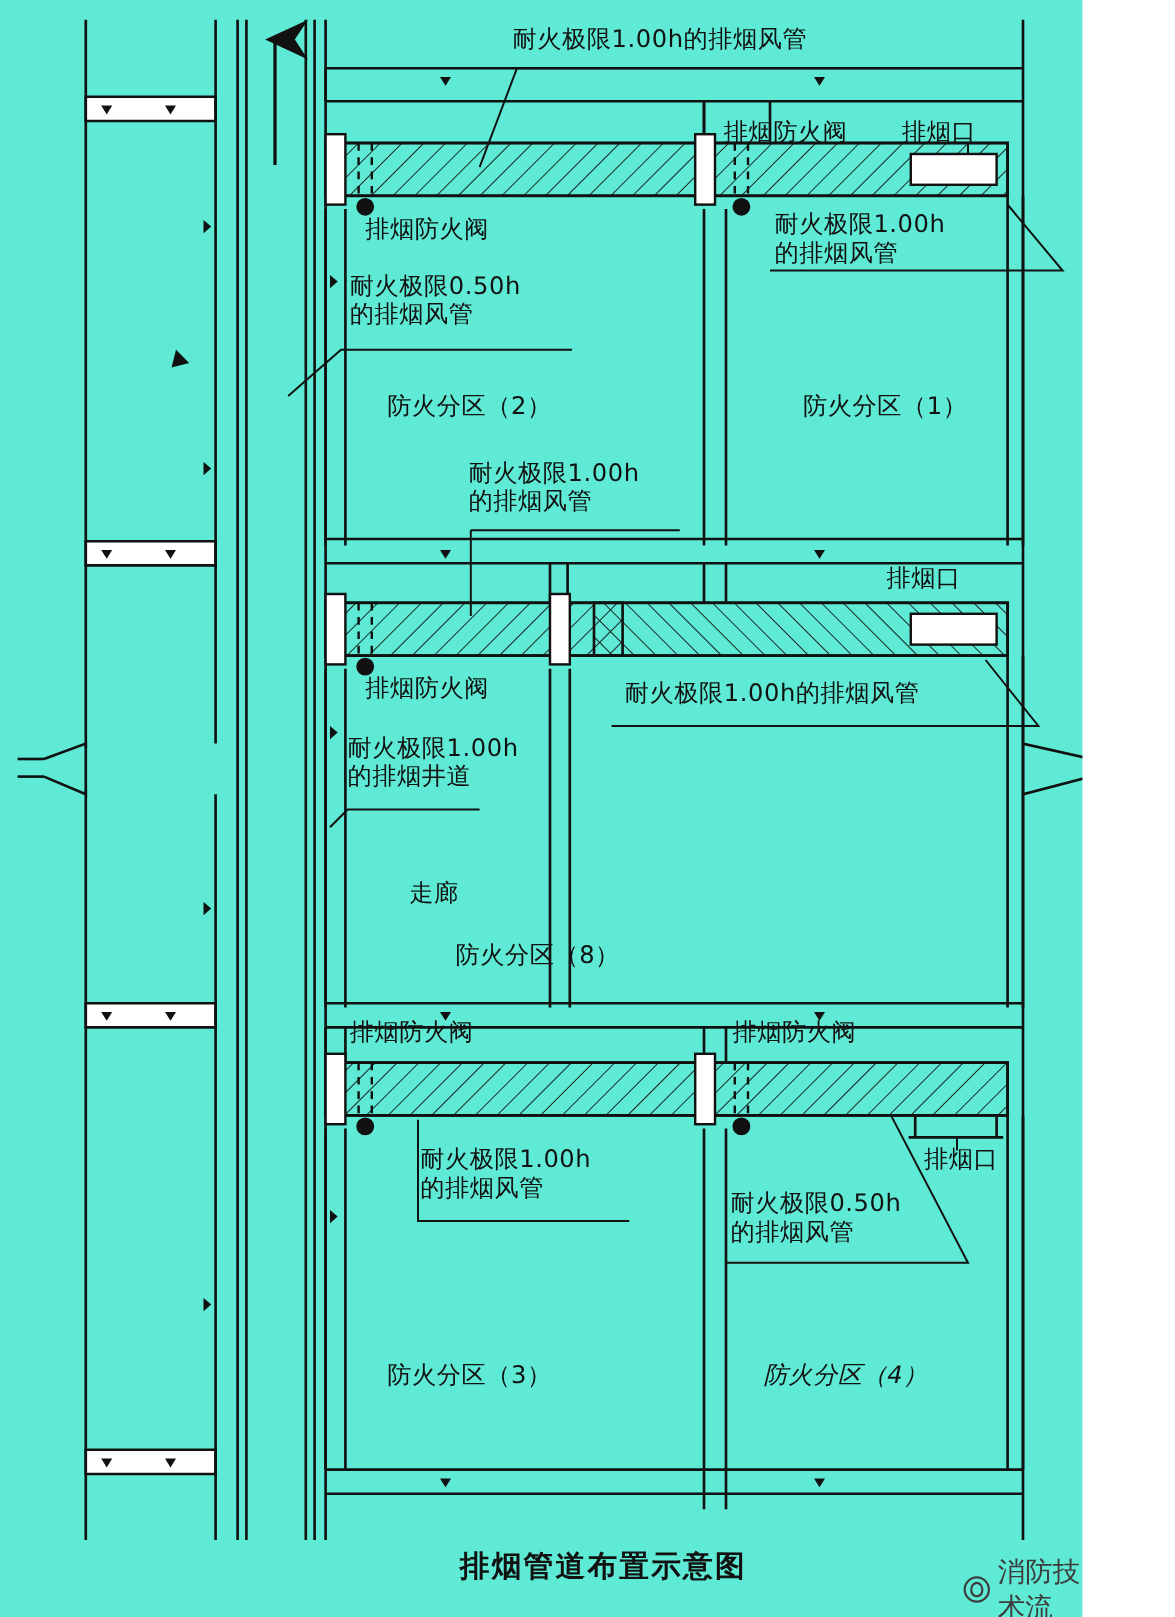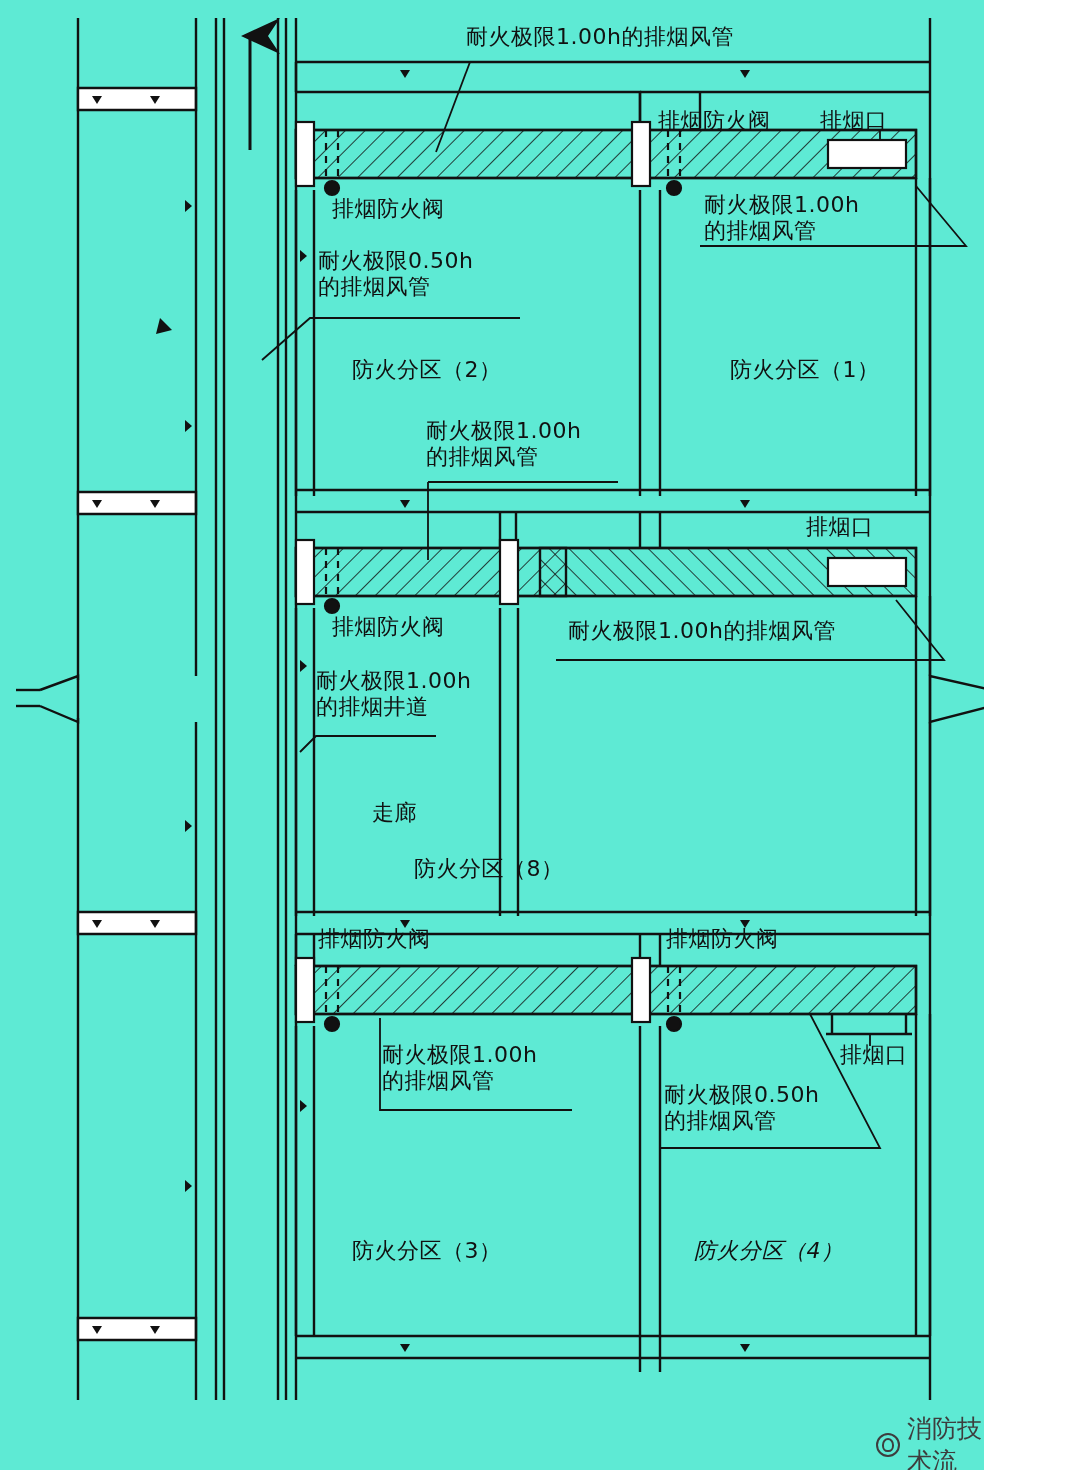--- a/index.html
+++ b/index.html
@@ -292,19 +292,20 @@
 
   <div class="lbl sz1" style="left:382px; top:1042px;">耐火极限1.00h
 的排烟风管</div>
   <div class="lbl sz1" style="left:840px; top:1042px;">排烟口</div>
   <div class="lbl sz1" style="left:664px; top:1082px;">耐火极限0.50h
 的排烟风管</div>
 
   <div class="lbl sz1" style="left:352px; top:1238px;">防火分区（3）</div>
   <div class="lbl sz1" style="left:694px; top:1238px;font-style:italic;">防火分区（4）</div>
 
+  <div class="title" style="left:418px; top:1406px;">排烟管道布置示意图</div>
 
   <div class="wm" style="left:876px; top:1412px;">
     <span class="wm-circle"></span>
     <span>消防技术流</span>
   </div>
 
 </div>
 
 </body></html>

